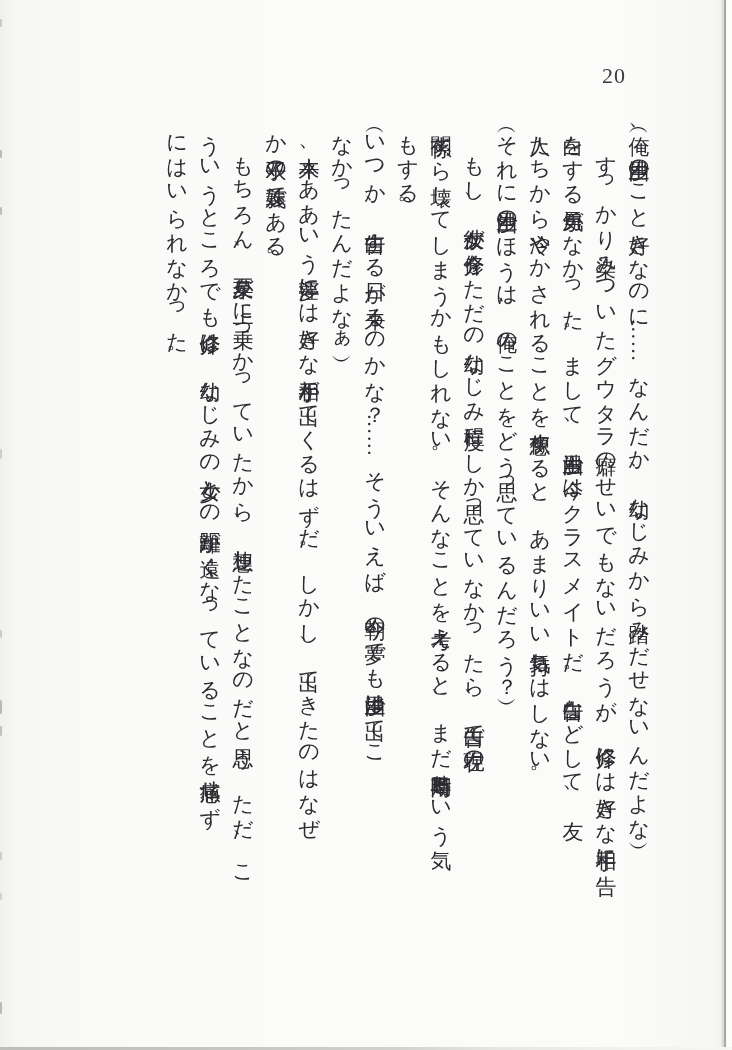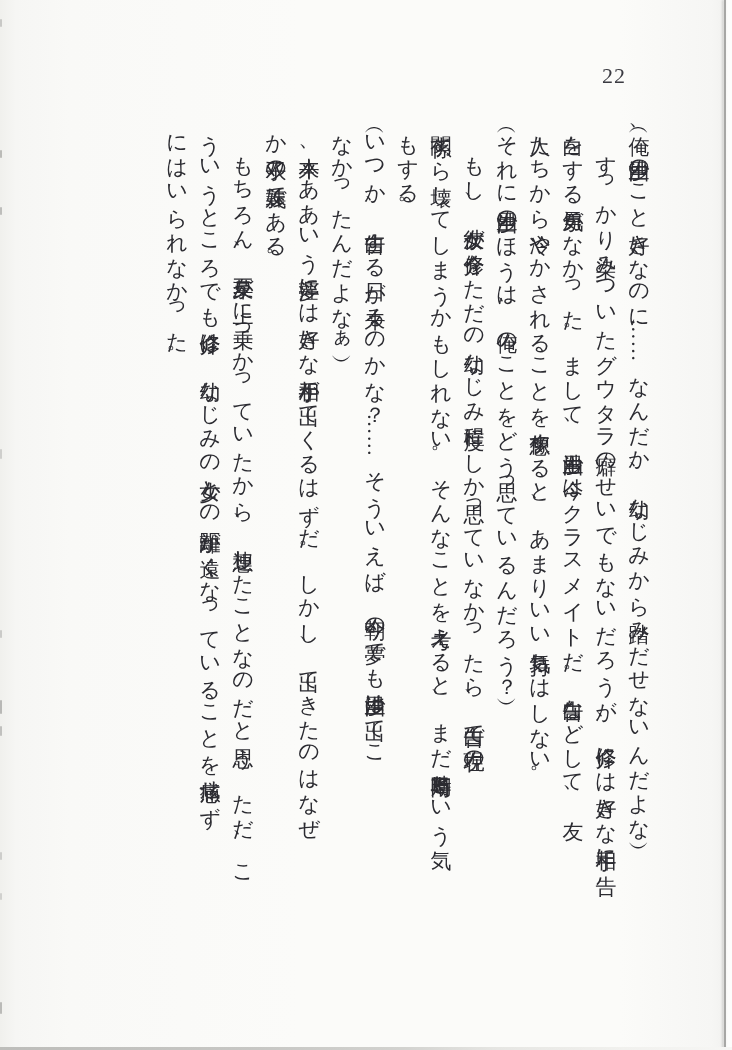--- a/index.html
+++ b/index.html
@@ -72,21 +72,21 @@
     width: 2px;
     border-radius: 1px;
     opacity: 0.55;
   }
 </style>
 </head>
 <body>
 
 <div class="page">
 
-  <div class="page-number">22</div>
+  <div class="page-number">20</div>
 
   <div class="text-block">
     <p class="ind-bracket">（俺、沙由里のこと好きなのに……なんだか、幼なじみから踏みだせないんだよな）</p>
     <p class="ind-para">すっかり染みついたグウタラ癖のせいでもないだろうが、修介には好きな相手に告</p>
     <p class="ind-none">白をする勇気がなかった。まして、沙由里も今はクラスメイトだ。告白などして、友</p>
     <p class="ind-none">人たちから冷やかされることを想像すると、あまりいい気持ちはしない。</p>
     <p class="ind-bracket">（それに沙由里のほうは、俺のことをどう思っているんだろう？）</p>
     <p class="ind-para">もし、彼女が修介をただの幼なじみ程度にしか思っていなかったら、告白で現在の</p>
     <p class="ind-none">関係すら壊してしまうかもしれない。そんなことを考えると、まだ時期尚早という気</p>
     <p class="ind-none">もする。</p>

